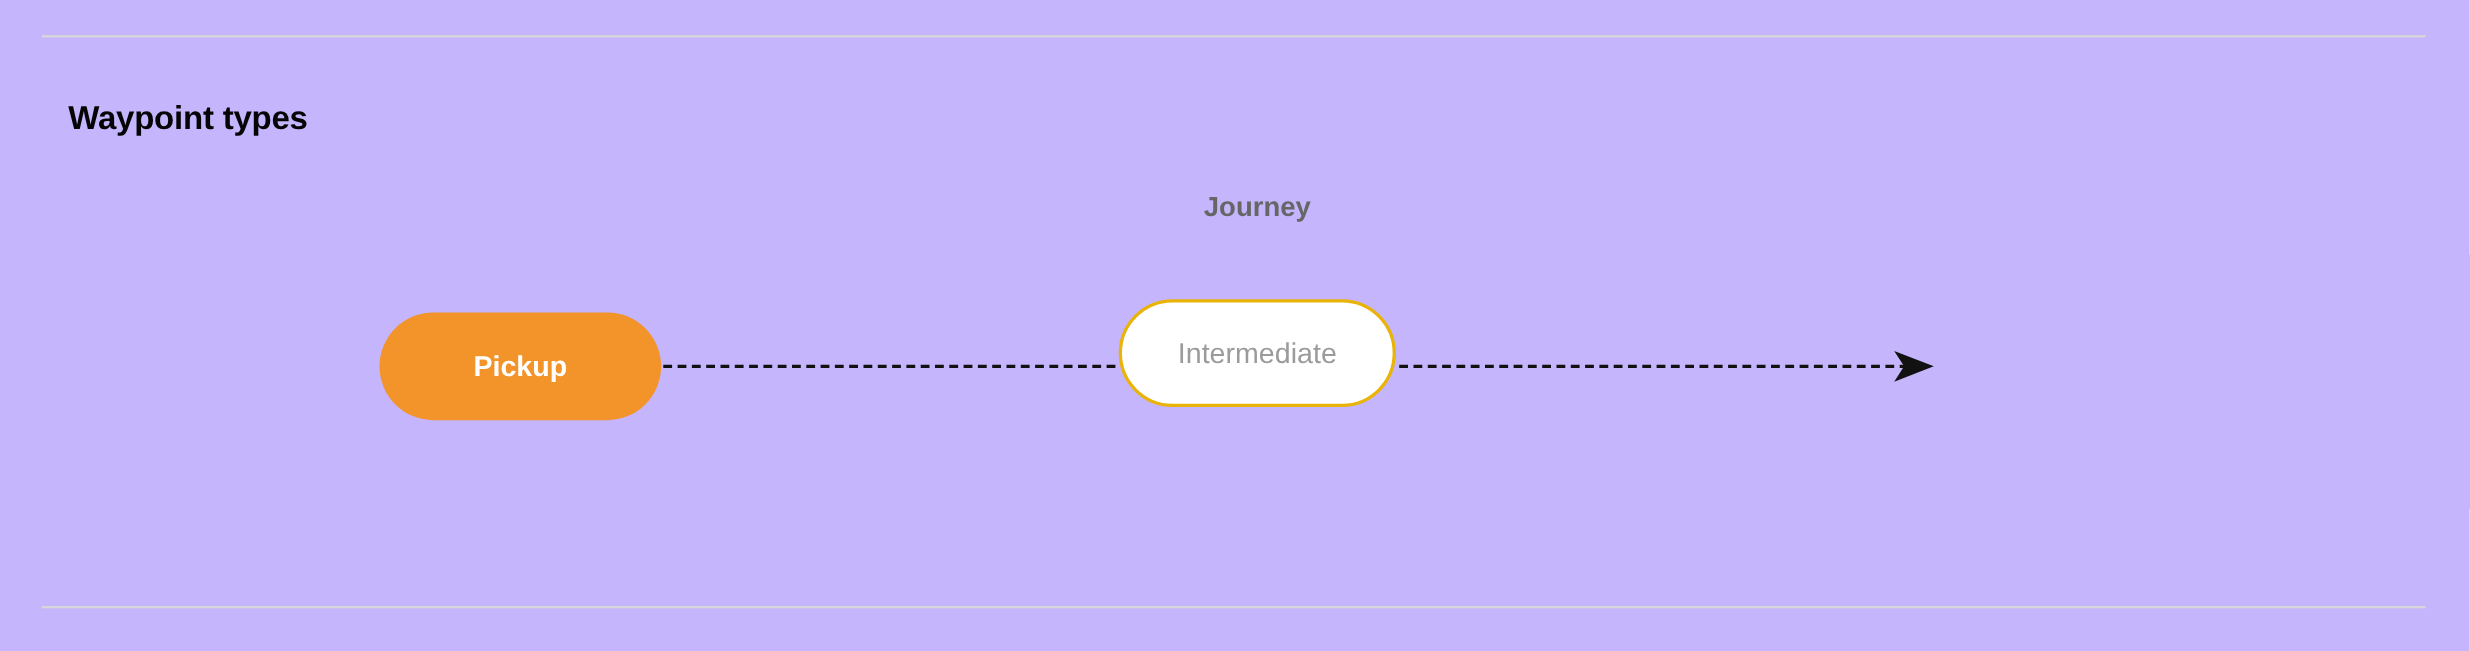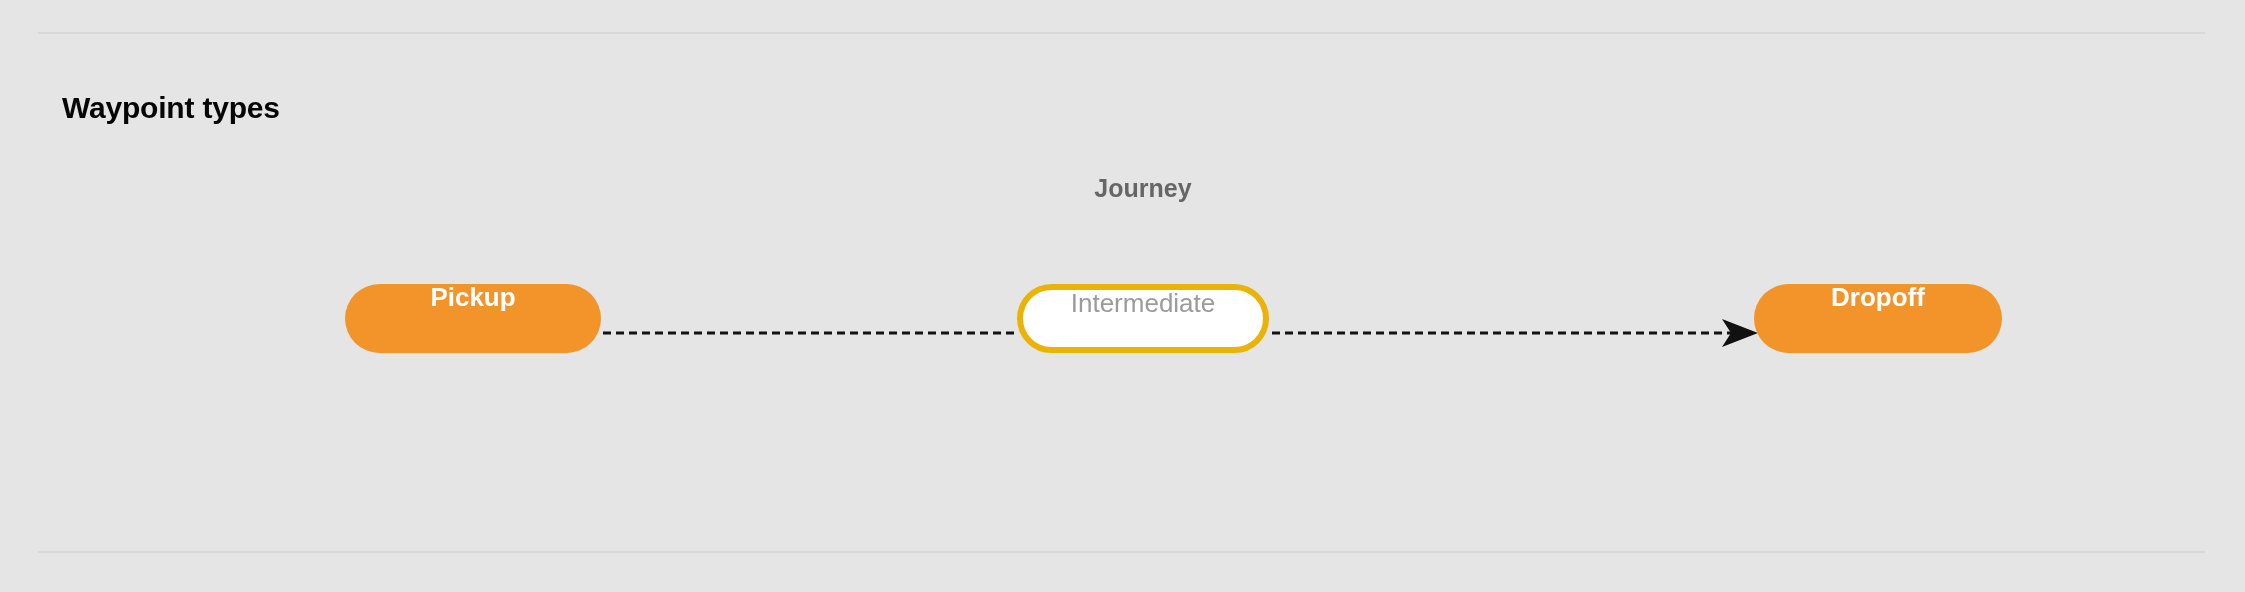--- a/index.html
+++ b/index.html
@@ -12,21 +12,21 @@
     height: 592px;
     font-family: "Liberation Sans", sans-serif;
     -webkit-font-smoothing: antialiased;
     overflow: hidden;
   }
 
   .page {
     position: relative;
     width: 2245px;
     height: 592px;
-    background: #e5e5e5;
+    background: #c4b5fd;
   }
 
   .rule {
     position: absolute;
     left: 38px;
     width: 2167px;
     height: 2px;
     background: #d8d8d8;
   }
   .rule.top    { top: 32px; }
@@ -59,45 +59,46 @@
     transform: translateX(-50%);
     font-size: 25px;
     font-weight: 700;
     color: #666666;
     line-height: 1;
     white-space: nowrap;
   }
 
   .node {
     position: absolute;
-    height: 69px;
+    height: 98px;
     border-radius: 49px;
     display: flex;
+    align-items: center;
     justify-content: center;
     box-sizing: border-box;
     font-size: 26px;
     line-height: 1;
     white-space: nowrap;
   }
 
   .node.pickup {
     left: 345px;
     top: 284px;
     width: 256px;
     background: #F2942A;
     color: #ffffff;
     font-weight: 700;
   }
 
   .node.intermediate {
     left: 1017px;
-    top: 284px;
+    top: 272px;
     width: 252px;
     background: #ffffff;
-    border: 6px solid #eab308;
+    border: 3px solid #eab308;
     color: #9b9b9b;
     font-weight: 400;
   }
 
   .node.dropoff {
     left: 1754px;
     top: 284px;
     width: 248px;
     background: #F2942A;
     color: #ffffff;
@@ -133,21 +134,18 @@
     </svg>
 
     <div class="node pickup">
       <span>Pickup</span>
     </div>
 
     <div class="node intermediate">
       <span>Intermediate</span>
     </div>
 
-    <div class="node dropoff">
-      <span>Dropoff</span>
-    </div>
 
   </div>
 
   <div class="rule bottom"></div>
 
 </div>
 
 </body></html>

